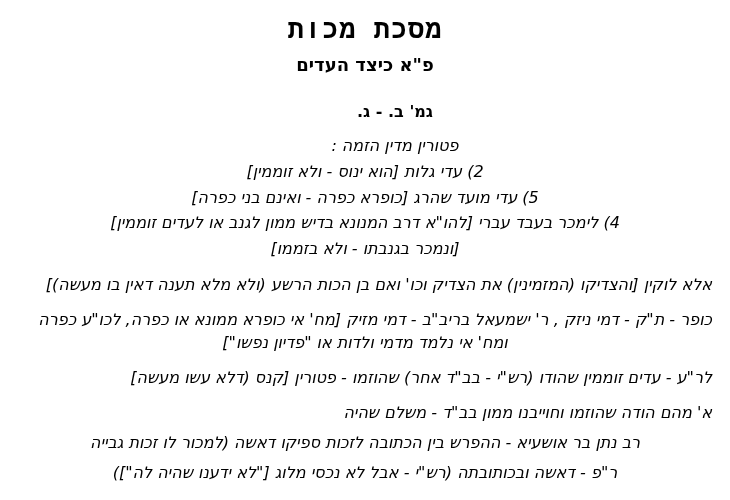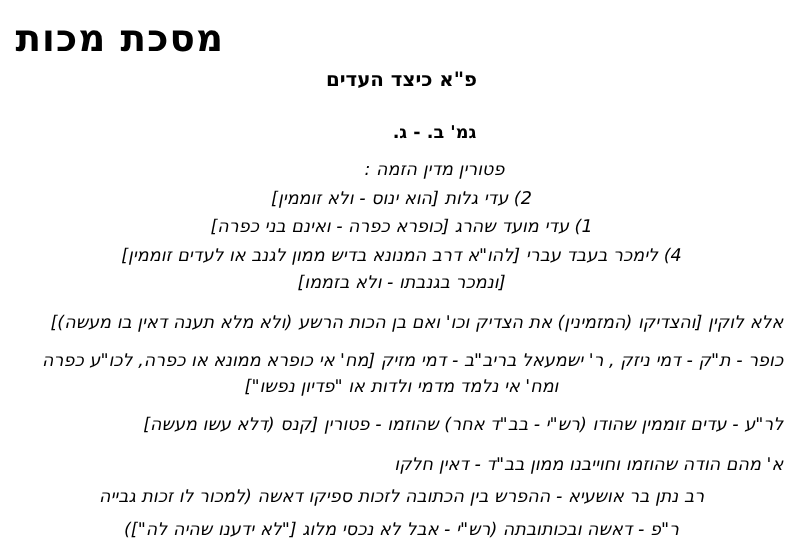--- a/index.html
+++ b/index.html
@@ -15,26 +15,27 @@
     overflow: hidden;
   }
   .page {
     width: 730px;
     height: 500px;
     box-sizing: border-box;
     padding: 10px 14px 0 14px;
     direction: rtl;
   }
   .doc-title {
-    text-align: left;
-    font-size: 34px;
+    text-align: center;
+    font-size: 27px;
     font-weight: bold;
     letter-spacing: 1px;
     margin: 6px 0 0 0;
     line-height: 1.15;
+    font-family: Liberation Mono, monospace;
   }
   .doc-subtitle {
     text-align: center;
     font-size: 18px;
     font-weight: bold;
     margin: 8px 0 0 0;
     line-height: 1.15;
   }
   .section-head {
     text-align: center;
@@ -74,25 +75,25 @@
 <div class="page">
 
   <div class="doc-title">מסכת מכות</div>
   <div class="doc-subtitle">פ"א כיצד העדים</div>
 
   <div class="section-head">גמ' ב. - ג.</div>
 
   <div class="body-block">
     <div class="line indent-right">פטורין מדין הזמה :</div>
     <div class="line">2) עדי גלות [הוא ינוס - ולא זוממין]</div>
-    <div class="line">1) עדי מועד שהרג [כופרא כפרה - ואינם בני כפרה]</div>
+    <div class="line">5) עדי מועד שהרג [כופרא כפרה - ואינם בני כפרה]</div>
     <div class="line">4) לימכר בעבד עברי [להו"א דרב המנונא בדיש ממון לגנב או לעדים זוממין]</div>
     <div class="line">[ונמכר בגנבתו - ולא בזממו]</div>
     <div class="line gap-before">אלא לוקין [והצדיקו (המזמינין) את הצדיק וכו' ואם בן הכות הרשע (ולא מלא תענה דאין בו מעשה)]</div>
     <div class="line gap-before tight">כופר - ת"ק - דמי ניזק , ר' ישמעאל בריב"ב - דמי מזיק [מח' אי כופרא ממונא או כפרה, לכו"ע כפרה</div>
     <div class="line tight">ומח' אי נלמד מדמי ולדות או "פדיון נפשו"]</div>
     <div class="line gap-before">לר"ע - עדים זוממין שהודו (רש"י - בב"ד אחר) שהוזמו - פטורין [קנס (דלא עשו מעשה]</div>
-    <div class="line gap-before">א' מהם הודה שהוזמו וחוייבנו ממון בב"ד - דאין חלקו</div>
+    <div class="line gap-before">א' מהם הודה שהוזמו וחוייבנו ממון בב"ד - משלם שהיה</div>
     <div class="line small-gap">רב נתן בר אושעיא - ההפרש בין הכתובה לזכות ספיקו דאשה (למכור לו זכות גבייה</div>
     <div class="line small-gap">ר"פ - דאשה ובכותובתה (רש"י - אבל לא נכסי מלוג ["לא ידענו שהיה לה"])</div>
   </div>
 
 </div>
 
 </body></html>

